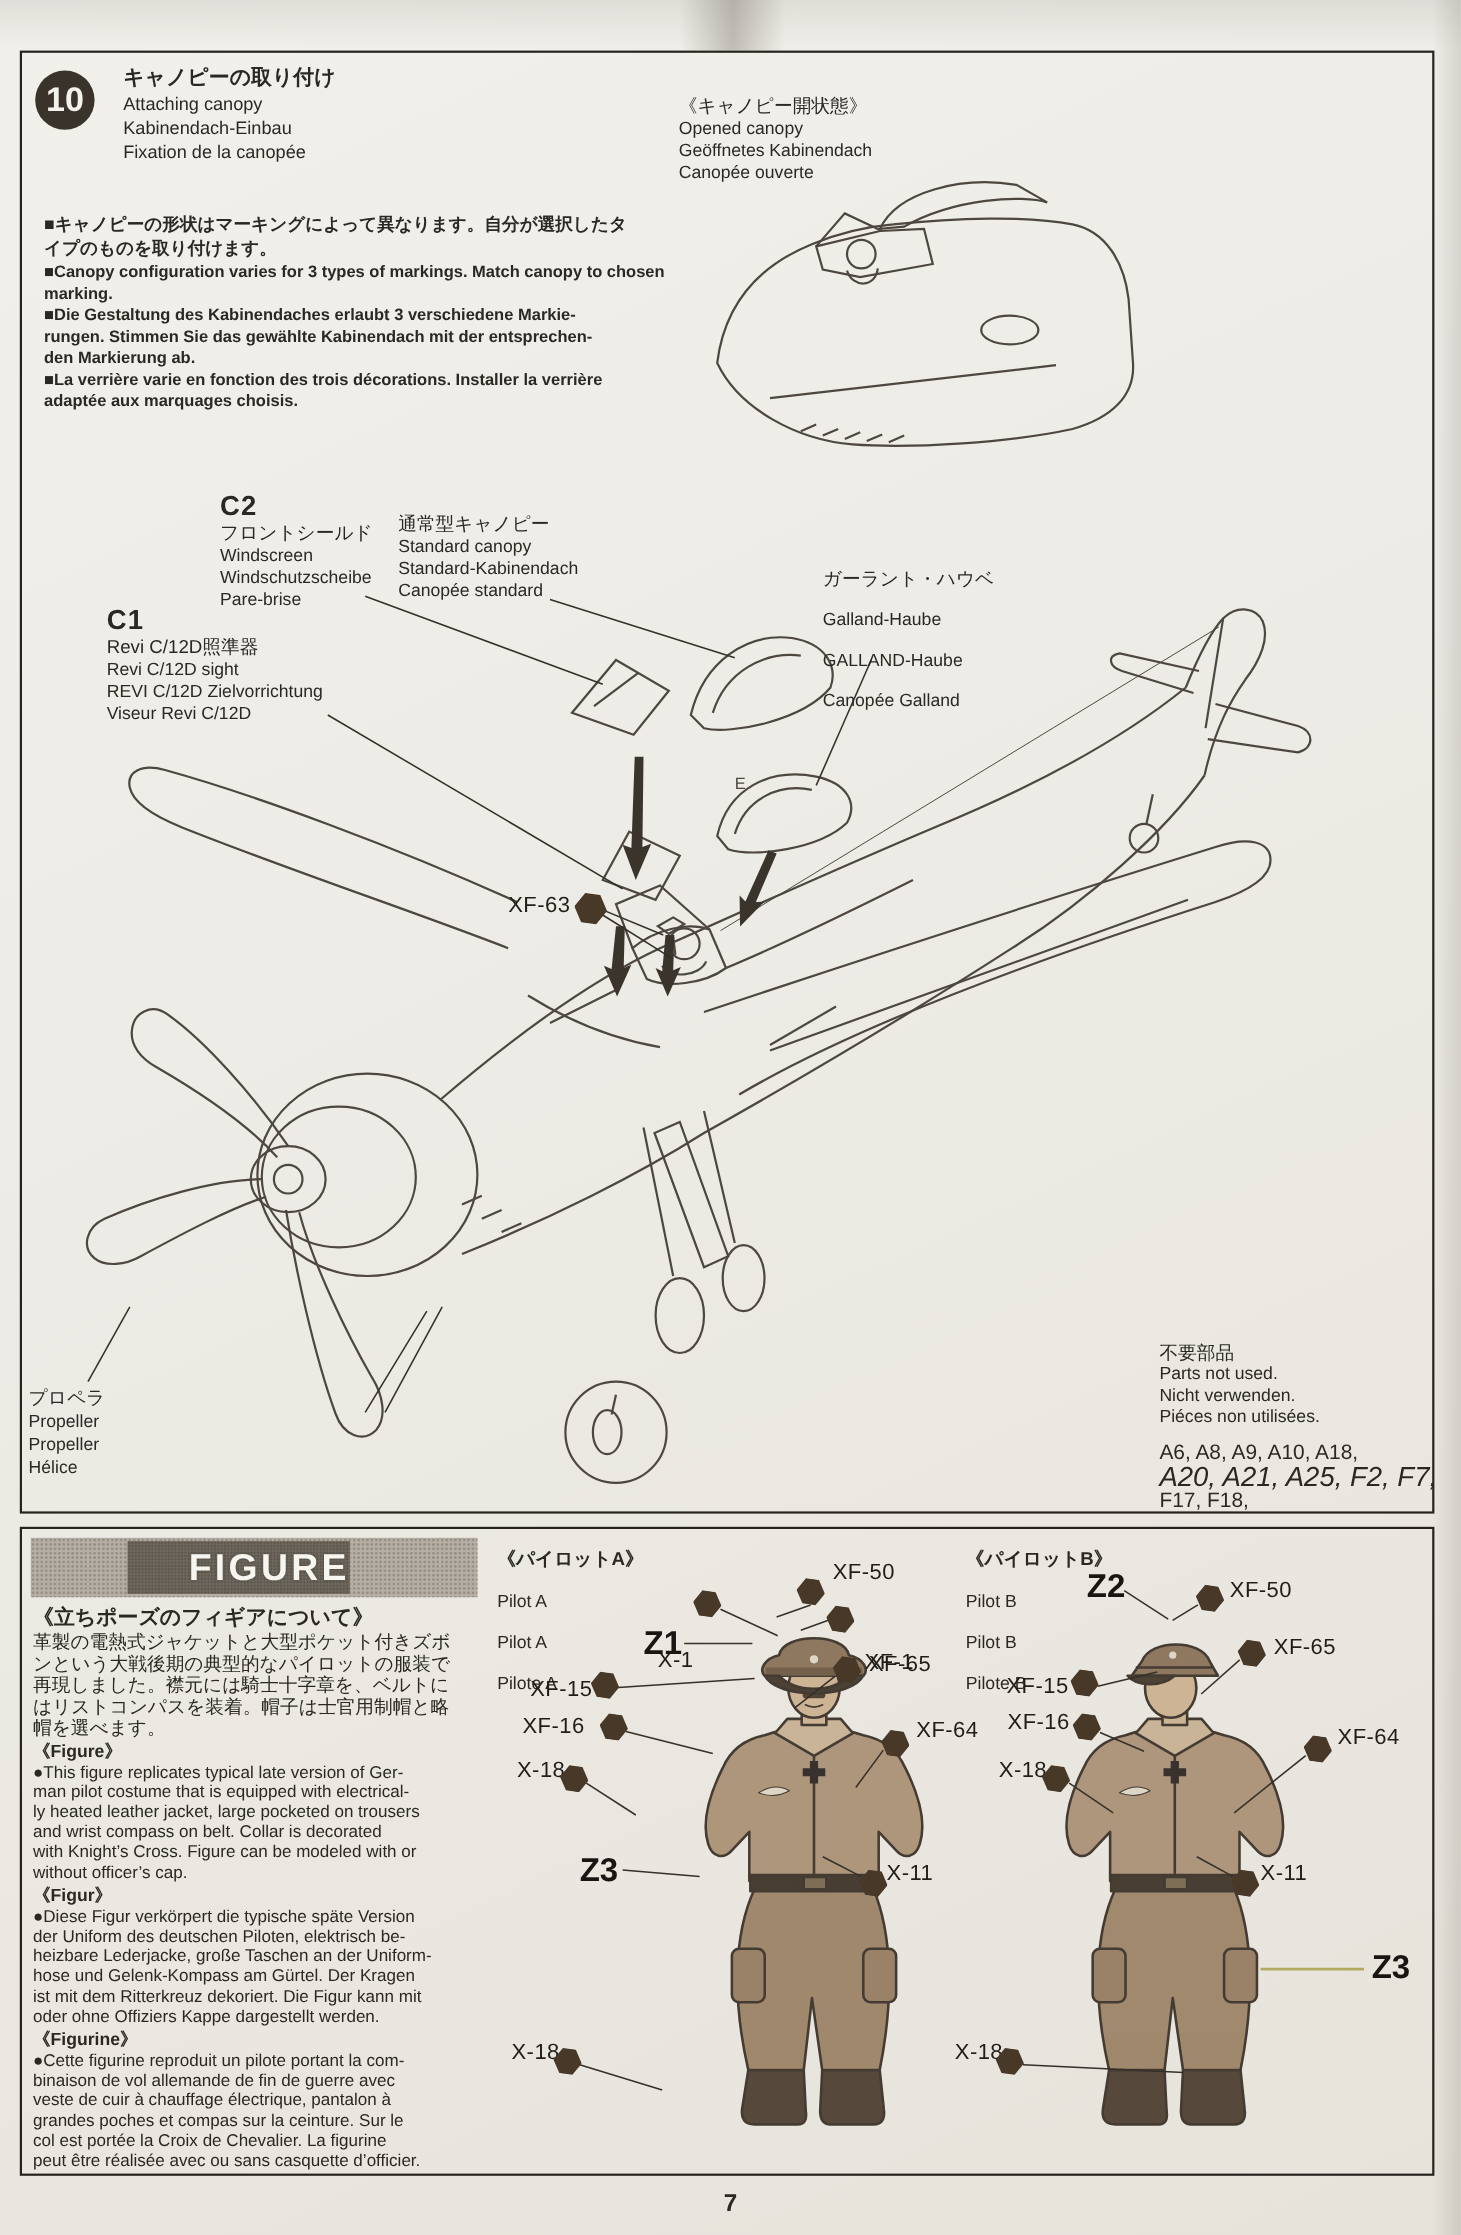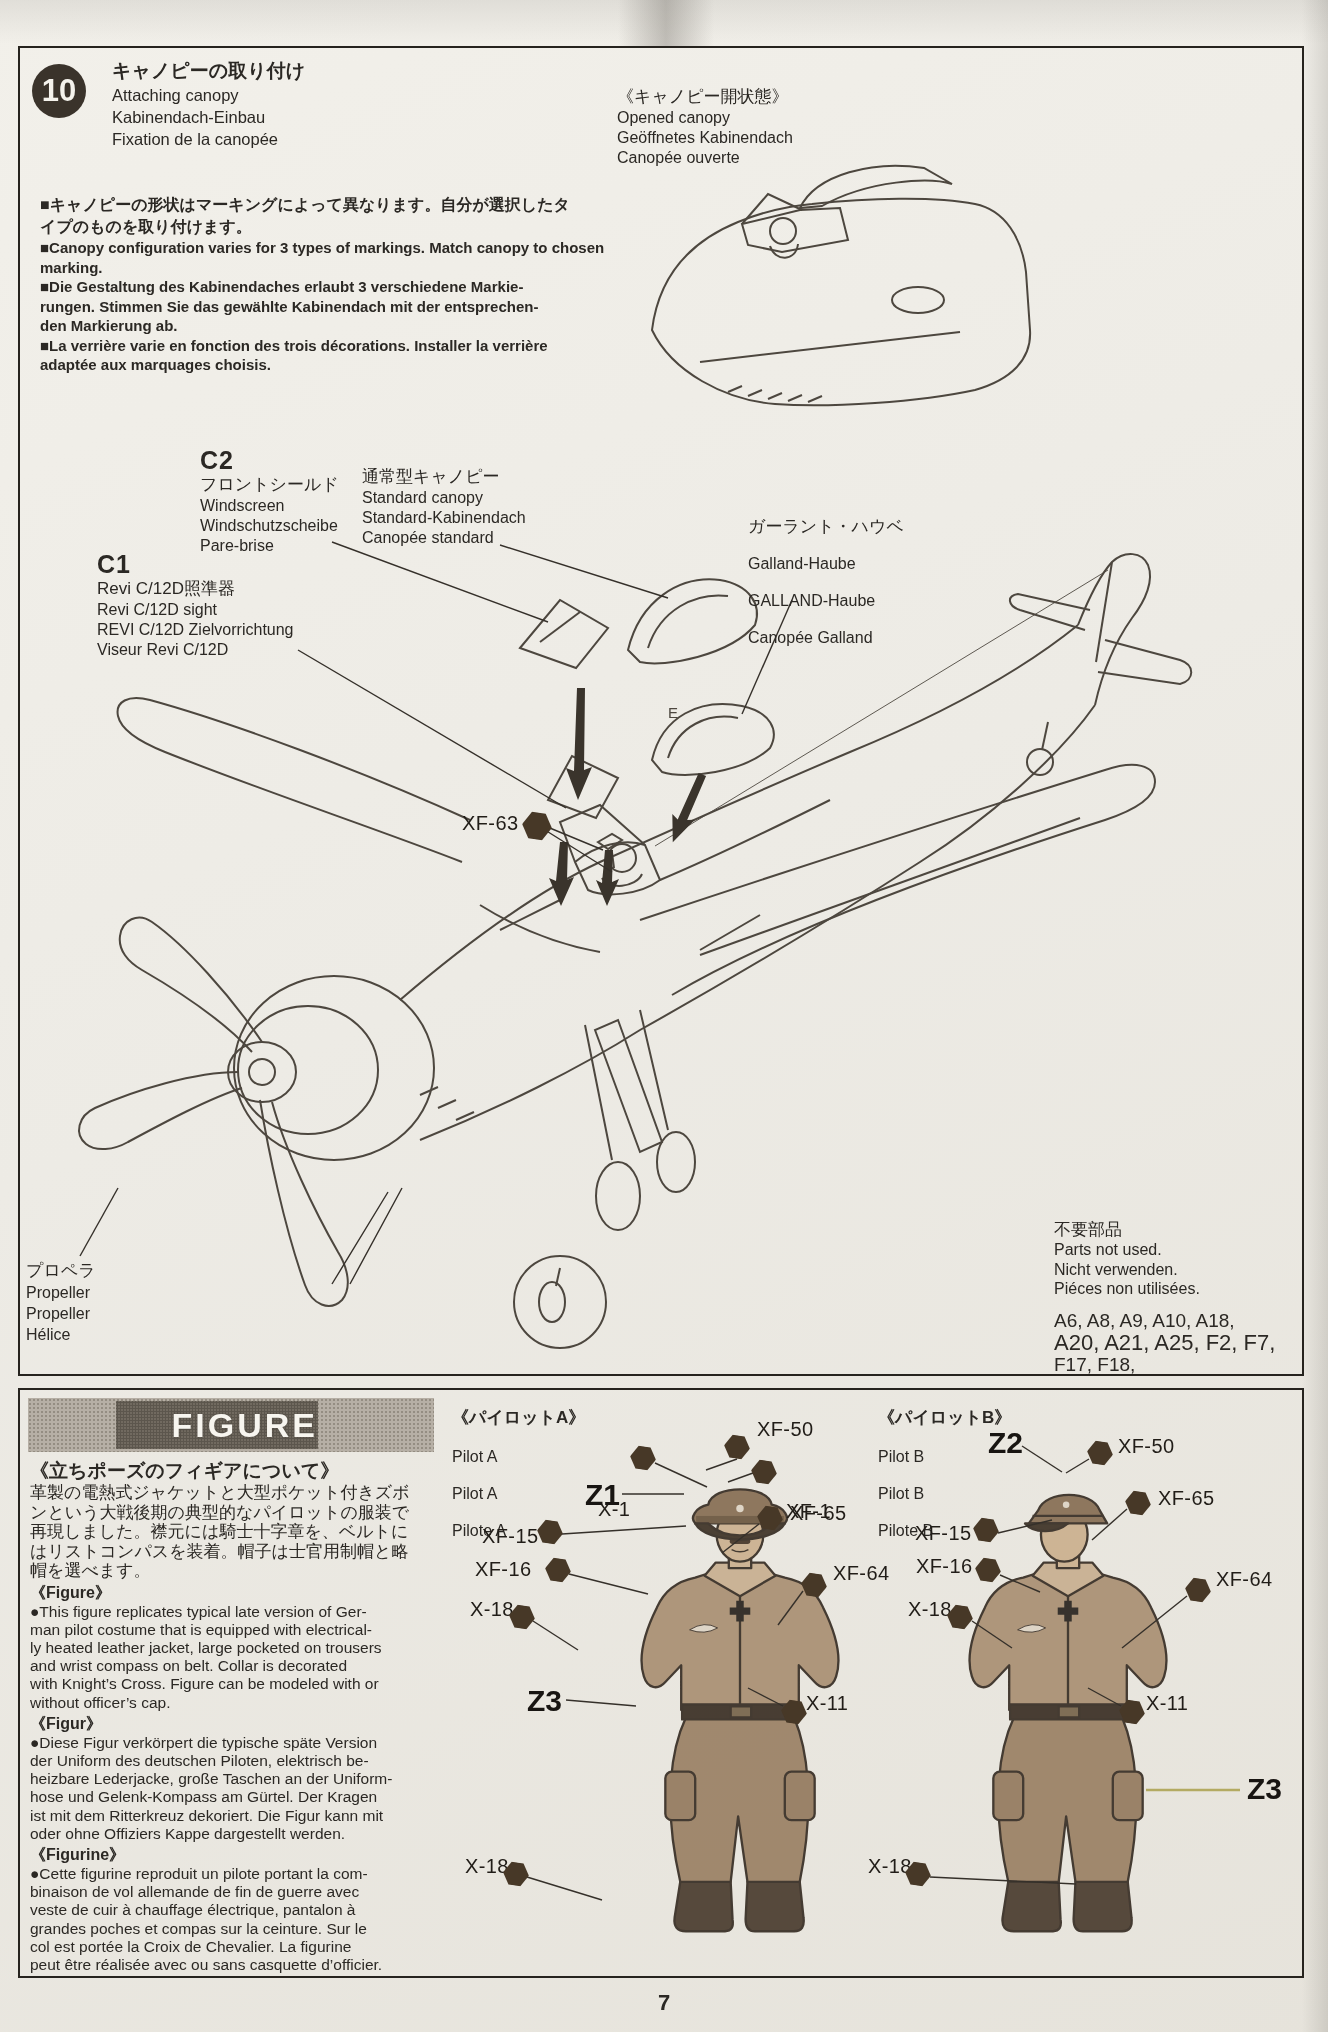--- a/index.html
+++ b/index.html
@@ -284,21 +284,21 @@
   </div>
 
 
   <div class="abs" style="left:1054px;top:1220px;">
     <div class="lbl-ja nw" style="line-height:20px;">不要部品</div>
     <div class="lbl nw" style="line-height:19.5px;">Parts not used.</div>
     <div class="lbl nw" style="line-height:19.5px;">Nicht verwenden.</div>
     <div class="lbl nw" style="line-height:19.5px;">Piéces non utilisées.</div>
     <div style="height:11px;"></div>
     <div class="nw" style="font-size:19px;line-height:22px;">A6, A8, A9, A10, A18,</div>
-    <div class="nw" style="font-size:22px;line-height:22px;">A20, A21, A25, F2, F7,</div>
+    <div class="nw" style="font-size:25px;line-height:22px;font-style:italic;">A20, A21, A25, F2, F7,</div>
     <div class="nw" style="font-size:19px;line-height:22px;">F17, F18,</div>
   </div>
 
   <div class="abs band" style="left:28px;top:1398px;width:406px;height:54px;">
     <div class="abs band-inner" style="left:88px;top:3px;width:202px;height:48px;">
       <span class="band-word">FIGURE</span>
     </div>
   </div>
 
   <div class="abs" style="left:30px;top:1458px;width:410px;">

